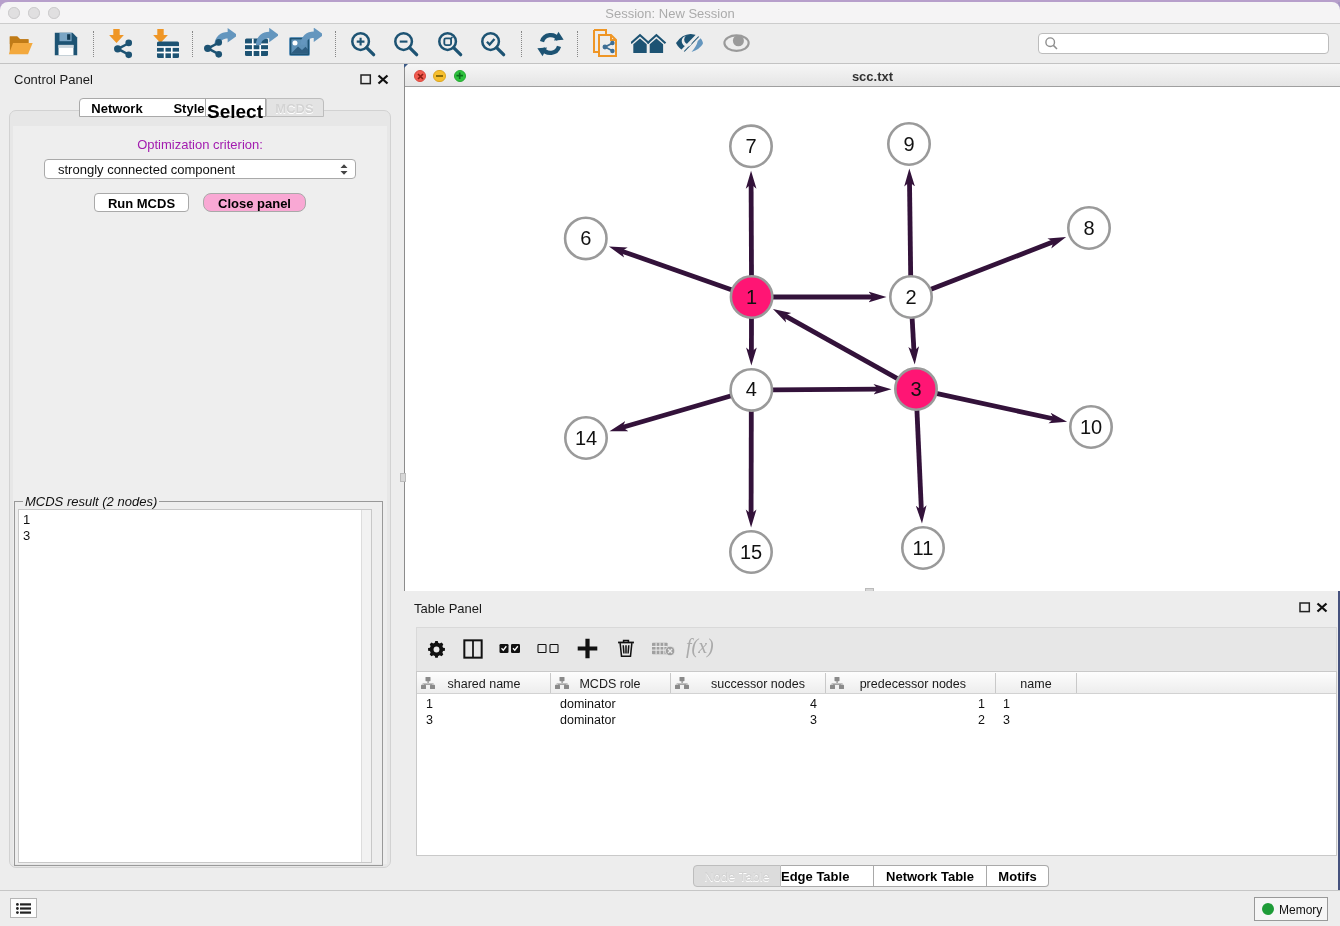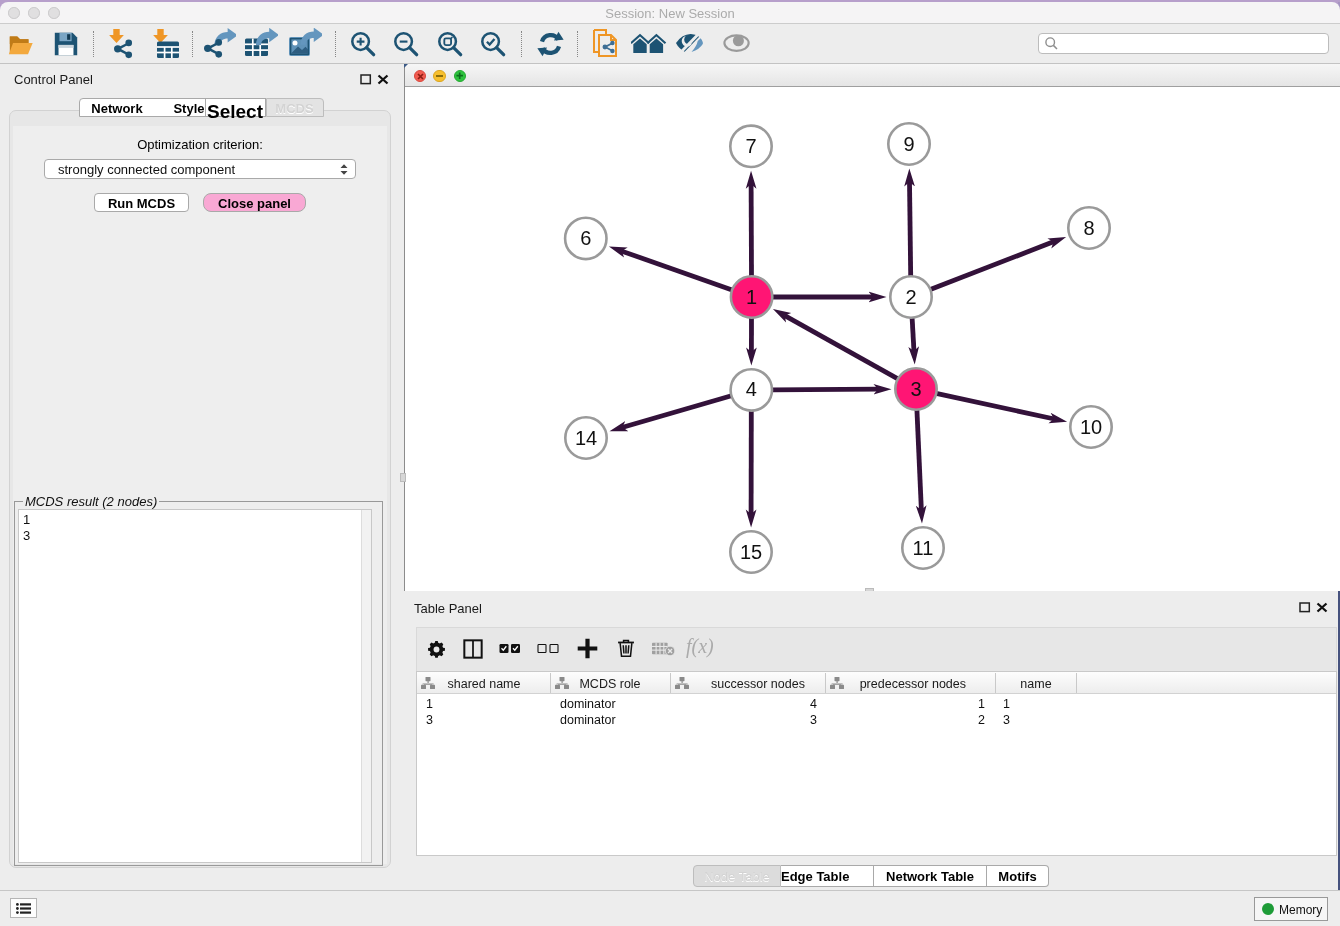--- a/index.html
+++ b/index.html
@@ -190,37 +190,38 @@
 <div class="abs" style="left:9px;top:110px;width:382px;height:758px;background:#e7e7e7;border:1px solid #d2d2d2;border-radius:7px;"></div>
 <div class="abs" style="left:13px;top:126px;width:374px;height:738px;background:#eeeeee;"></div>
 
 <div class="abs" style="left:79px;top:98px;width:244px;height:19px;">
   <div class="abs" style="left:0;top:0;width:76px;height:19px;background:#fff;border:1px solid #a9a9a9;border-radius:4px 0 0 0;text-align:center;font-size:13px;font-weight:bold;padding-top:2px;">Network</div>
   <div class="abs" style="left:72.5px;top:0;width:54px;height:19px;background:#fff;border:1px solid #a9a9a9;border-left:none;text-align:right;font-size:13px;font-weight:bold;padding-top:2px;">Style</div>
   <div class="abs" style="left:126.5px;top:0;width:60px;height:19px;background:#fff;border:1px solid #a9a9a9;border-left:none;text-align:center;font-size:19px;font-weight:bold;padding-top:2px;">Select</div>
   <div class="abs etched" style="left:186.5px;top:0;width:58px;height:19px;background:#e3e3e3;border:1px solid #bdbdbd;border-radius:0 4px 0 0;text-align:center;font-size:13px;font-weight:bold;padding-top:2px;">MCDS</div>
 </div>
 
-<div class="abs" style="left:0;top:137px;width:400px;text-align:center;font-size:13px;color:#000000;">Optimization criterion:</div>
+<div class="abs" style="left:0;top:137px;width:400px;text-align:center;font-size:13px;color:#a21caf;">Optimization criterion:</div>
 <div class="abs" style="left:44px;top:159px;width:312px;height:20px;background:#fff;border:1px solid #a9a9a9;border-radius:4px;font-size:13px;color:#111;padding:2px 0 0 13px;">strongly connected component
   <svg class="abs" style="right:6px;top:3px" width="10" height="13" viewBox="0 0 10 13">
       <path d="M1.5 5 L5 1.2 L8.5 5 z M1.5 8 L5 11.8 L8.5 8 z" fill="#444"></path>
     </svg>
 </div>
 <div class="abs" style="left:94px;top:193px;width:95px;height:19px;background:#fff;border:1px solid #a9a9a9;border-radius:4px;font-size:13px;font-weight:bold;text-align:center;padding-top:1.5px;">Run MCDS</div>
 <div class="abs" style="left:203px;top:193px;width:103px;height:19px;background:#f9a8d4;border:1px solid #a9a9a9;border-radius:8px;font-size:13px;font-weight:bold;text-align:center;padding-top:1.5px;">Close panel</div>
 
 <fieldset class="abs" style="left:14px;top:494px;width:369px;height:372px;border:1px solid #999;padding:0;">
 <legend style="font-size:13px;margin-left:8px;padding:0 2px;color:#111;font-style:italic;">MCDS result (2 nodes)</legend>
 </fieldset>
 <div class="abs" style="left:18px;top:509px;width:354px;height:354px;background:#fff;border:1px solid #c8c8c8;font-size:13px;color:#111;line-height:16px;padding:2px 0 0 4px;">1<br>3</div>
 <div class="abs" style="left:361px;top:510px;width:10px;height:352px;background:#f2f2f2;border-left:1px solid #ddd;"></div>
 
 <div class="abs" style="left:404px;top:64px;width:936px;height:527px;background:#ffffff;border-left:1px solid #8c8c8c;">
   <div class="abs" style="left:0;top:0;width:935px;height:23px;background:linear-gradient(#f6f6f6,#e5e5e5);border-bottom:1px solid #9f9f9f;"></div>
+  <div class="abs" style="left:0;top:5px;width:935px;text-align:center;font-size:13px;font-weight:bold;color:#333;">scc.txt</div>
   <div class="abs" style="left:8.5px;top:5.5px;width:12.4px;height:12.4px;border-radius:50%;background:#f25c50;border:0.8px solid #d8473e;"></div>
   <svg class="abs" style="left:11.5px;top:8.5px" width="7" height="7" viewBox="0 0 7 7">
       <path d="M1 1 L6 6 M6 1 L1 6" stroke="#8e1d14" stroke-width="1.7"></path>
     </svg>
   <div class="abs" style="left:28.2px;top:5.5px;width:12.4px;height:12.4px;border-radius:50%;background:#f7bf2d;border:0.8px solid #dba621;"></div>
   <div class="abs" style="left:31px;top:10.8px;width:7.4px;height:2px;background:#8a6d0b;"></div>
   <div class="abs" style="left:48.6px;top:5.5px;width:12.4px;height:12.4px;border-radius:50%;background:#2ec33e;border:0.8px solid #25a933;"></div>
   <svg class="abs" style="left:51.2px;top:8.1px" width="7.4" height="7.4" viewBox="0 0 8 8">
       <path d="M4 0.5 V7.5 M0.5 4 H7.5" stroke="#0c6e1d" stroke-width="1.8"></path>
     </svg>

